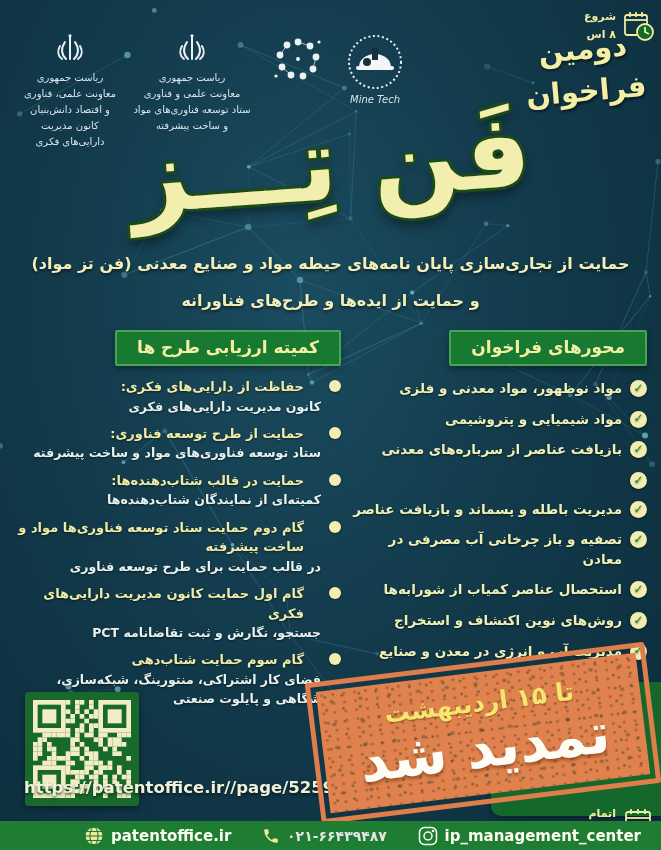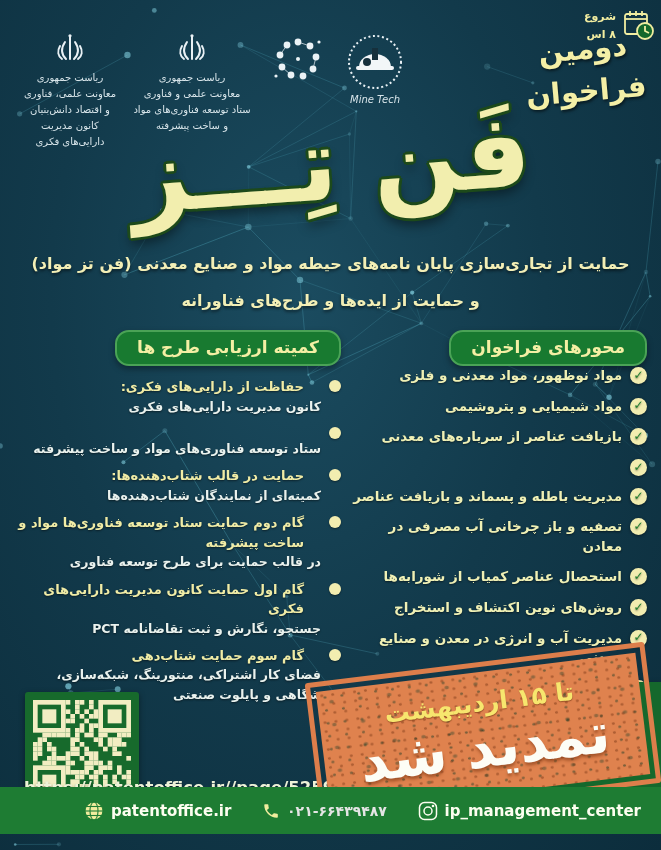--- a/index.html
+++ b/index.html
@@ -26,28 +26,28 @@
     text-shadow:-3px 0 #1d4a1a,3px 0 #1d4a1a,0 -3px #1d4a1a,0 3px #1d4a1a,
       -2px -2px #1d4a1a,2px 2px #1d4a1a,-2px 2px #1d4a1a,2px -2px #1d4a1a,0 7px 12px rgba(0,0,0,.45);
   }
   .subtitle{
     position:absolute;top:246px;left:0;right:0;z-index:1;text-align:center;direction:rtl;
     color:#f3efb6;font-weight:bold;font-size:16px;line-height:2.3;
     text-shadow:0 2px 3px rgba(0,0,0,.5);
   }
   
   .pill{
-    display:inline-block;background:#187a30;border:2px solid #4aa356;border-radius:14px;
+    display:inline-block;background:#187a30;border:2px solid #4aa356;border-radius:2px;
     padding:5px 20px 7px;color:#f4efa4;font-size:17px;font-weight:bold;
     box-shadow:0 3px 6px rgba(0,0,0,.35);white-space:nowrap;
   }
   
   .axes-col{position:absolute;top:330px;right:14px;width:300px;z-index:1;direction:rtl;
     display:flex;flex-direction:column;align-items:flex-start;}
-  .axes-col .pill{}
+  .axes-col .pill{margin-bottom:13px;}
   .axis-item{display:flex;align-items:flex-start;gap:8px;margin-bottom:11px;
     color:#eff0b5;font-size:13.5px;font-weight:bold;line-height:1.45;text-shadow:0 1px 2px rgba(0,0,0,.5);}
   .check{flex:none;width:17px;height:17px;border-radius:50%;background:#f2edb0;
     display:flex;align-items:center;justify-content:center;color:#1d7e2e;font-size:12px;font-weight:bold;
     box-shadow:0 1px 3px rgba(0,0,0,.45);margin-top:1px;}
   
   .left-col{position:absolute;top:330px;right:320px;left:10px;z-index:1;direction:rtl;
     display:flex;flex-direction:column;align-items:flex-start;}
   .left-col .pill{margin-bottom:11px;}
   .awards-pill{margin-top:12px;}
@@ -59,37 +59,37 @@
   .entry-desc{color:#eaf2ee;font-size:12.5px;font-weight:bold;padding-right:20px;line-height:1.55;
     text-shadow:0 1px 2px rgba(0,0,0,.5);}
   
   .qr-box{position:absolute;left:25px;top:692px;width:98px;height:98px;background:#176a2c;
     padding:8px;border-radius:3px;z-index:3;box-shadow:0 2px 6px rgba(0,0,0,.4);}
   .url{position:absolute;left:24px;top:778px;z-index:3;color:#eef2d8;font-weight:bold;
     font-size:16.5px;text-shadow:0 2px 3px rgba(0,0,0,.55);}
   
   .date-panel{position:absolute;right:0;top:682px;width:170px;height:134px;background:#15682c;
     border-radius:10px 0 0 10px;z-index:2;box-shadow:0 2px 6px rgba(0,0,0,.35);}
-  .date-row{position:absolute;right:5px;display:flex;align-items:flex-start;gap:6px;z-index:6;}
+  .date-row{position:absolute;right:5px;display:flex;align-items:flex-end;gap:6px;z-index:6;}
   .date-row.start{top:8px;} .date-row.end{bottom:10px;}
   .date-text{direction:rtl;text-align:right;color:#f2eda0;font-size:11px;font-weight:bold;line-height:1.6;white-space:nowrap;}
   
   .stamp{position:absolute;left:312px;top:662px;width:342px;height:142px;z-index:5;
     transform:rotate(-7deg);border:5px solid #dd7e4b;border-radius:3px;padding:5px;box-sizing:border-box;}
   .stamp-fill{width:100%;height:100%;display:flex;flex-direction:column;align-items:center;justify-content:center;
     background-color:#df824e;
     background-image:radial-gradient(rgba(26,61,40,.5) 1px, transparent 2px),
       radial-gradient(rgba(26,61,40,.38) 1.5px, transparent 2.8px),
       radial-gradient(rgba(115,50,18,.45) 1px, transparent 2px);
     background-size:17px 13px,29px 23px,11px 9px;}
   .stamp-l1{direction:rtl;color:#f7e66e;font-size:25px;font-weight:bold;text-shadow:0 1px 1px rgba(110,50,15,.6);}
   .stamp-l2{direction:rtl;color:#fdfdf6;font-size:56px;font-weight:bold;line-height:1.1;
     text-shadow:0 3px 3px rgba(125,55,18,.55);}
   
-  .footer{position:absolute;left:0;right:0;bottom:16px;height:47px;background:#1e7c33;z-index:6;
+  .footer{position:absolute;left:0;right:0;bottom:0;height:29px;background:#1e7c33;z-index:6;
     display:flex;align-items:center;justify-content:space-between;padding:0 20px 0 84px;box-sizing:border-box;}
   .f-item{display:flex;align-items:center;gap:7px;}
   .f-web{color:#fdfef0;font-weight:bold;font-size:15px;}
   .f-phone{color:#e5e5e5;font-weight:bold;font-size:14px;direction:ltr;}
   .f-insta{color:#fdfef0;font-weight:bold;font-size:15px;}
 </style>
 </head>
 <body>
 
 <div class="poster">
@@ -329,20 +329,21 @@
     <div class="entry">
       <div class="entry-title">
           <span class="bullet"></span>
           <span>حفاظت از دارایی‌های فکری:</span>
         </div>
       <div class="entry-desc">کانون مدیریت دارایی‌های فکری</div>
     </div>
     <div class="entry">
       <div class="entry-title">
           <span class="bullet"></span>
+          <span>حمایت از طرح توسعه فناوری:</span>
         </div>
       <div class="entry-desc">ستاد توسعه فناوری‌های مواد و ساخت پیشرفته</div>
     </div>
     <div class="entry">
       <div class="entry-title">
           <span class="bullet"></span>
           <span>حمایت در قالب شتاب‌دهنده‌ها:</span>
         </div>
       <div class="entry-desc">کمیته‌ای از نمایندگان شتاب‌دهنده‌ها</div>
     </div>

